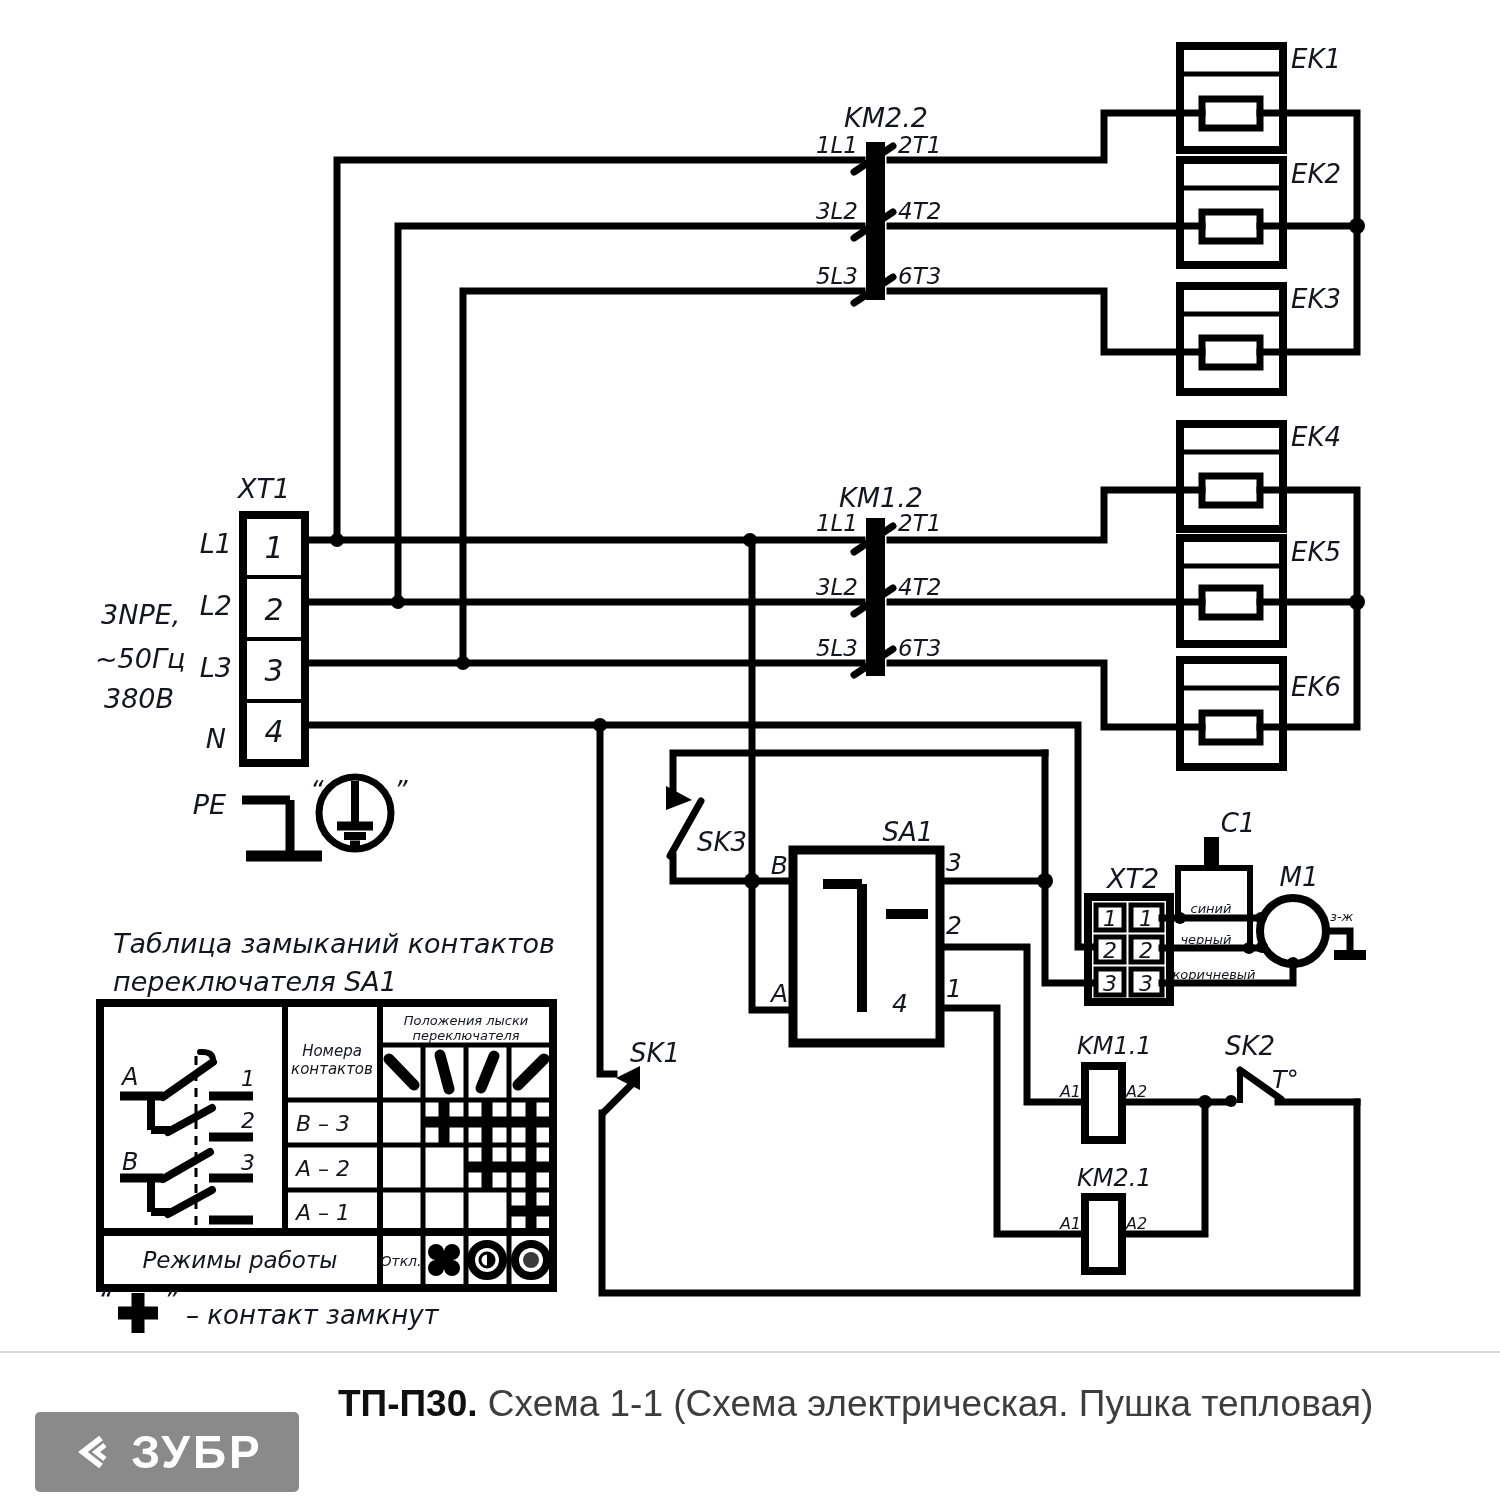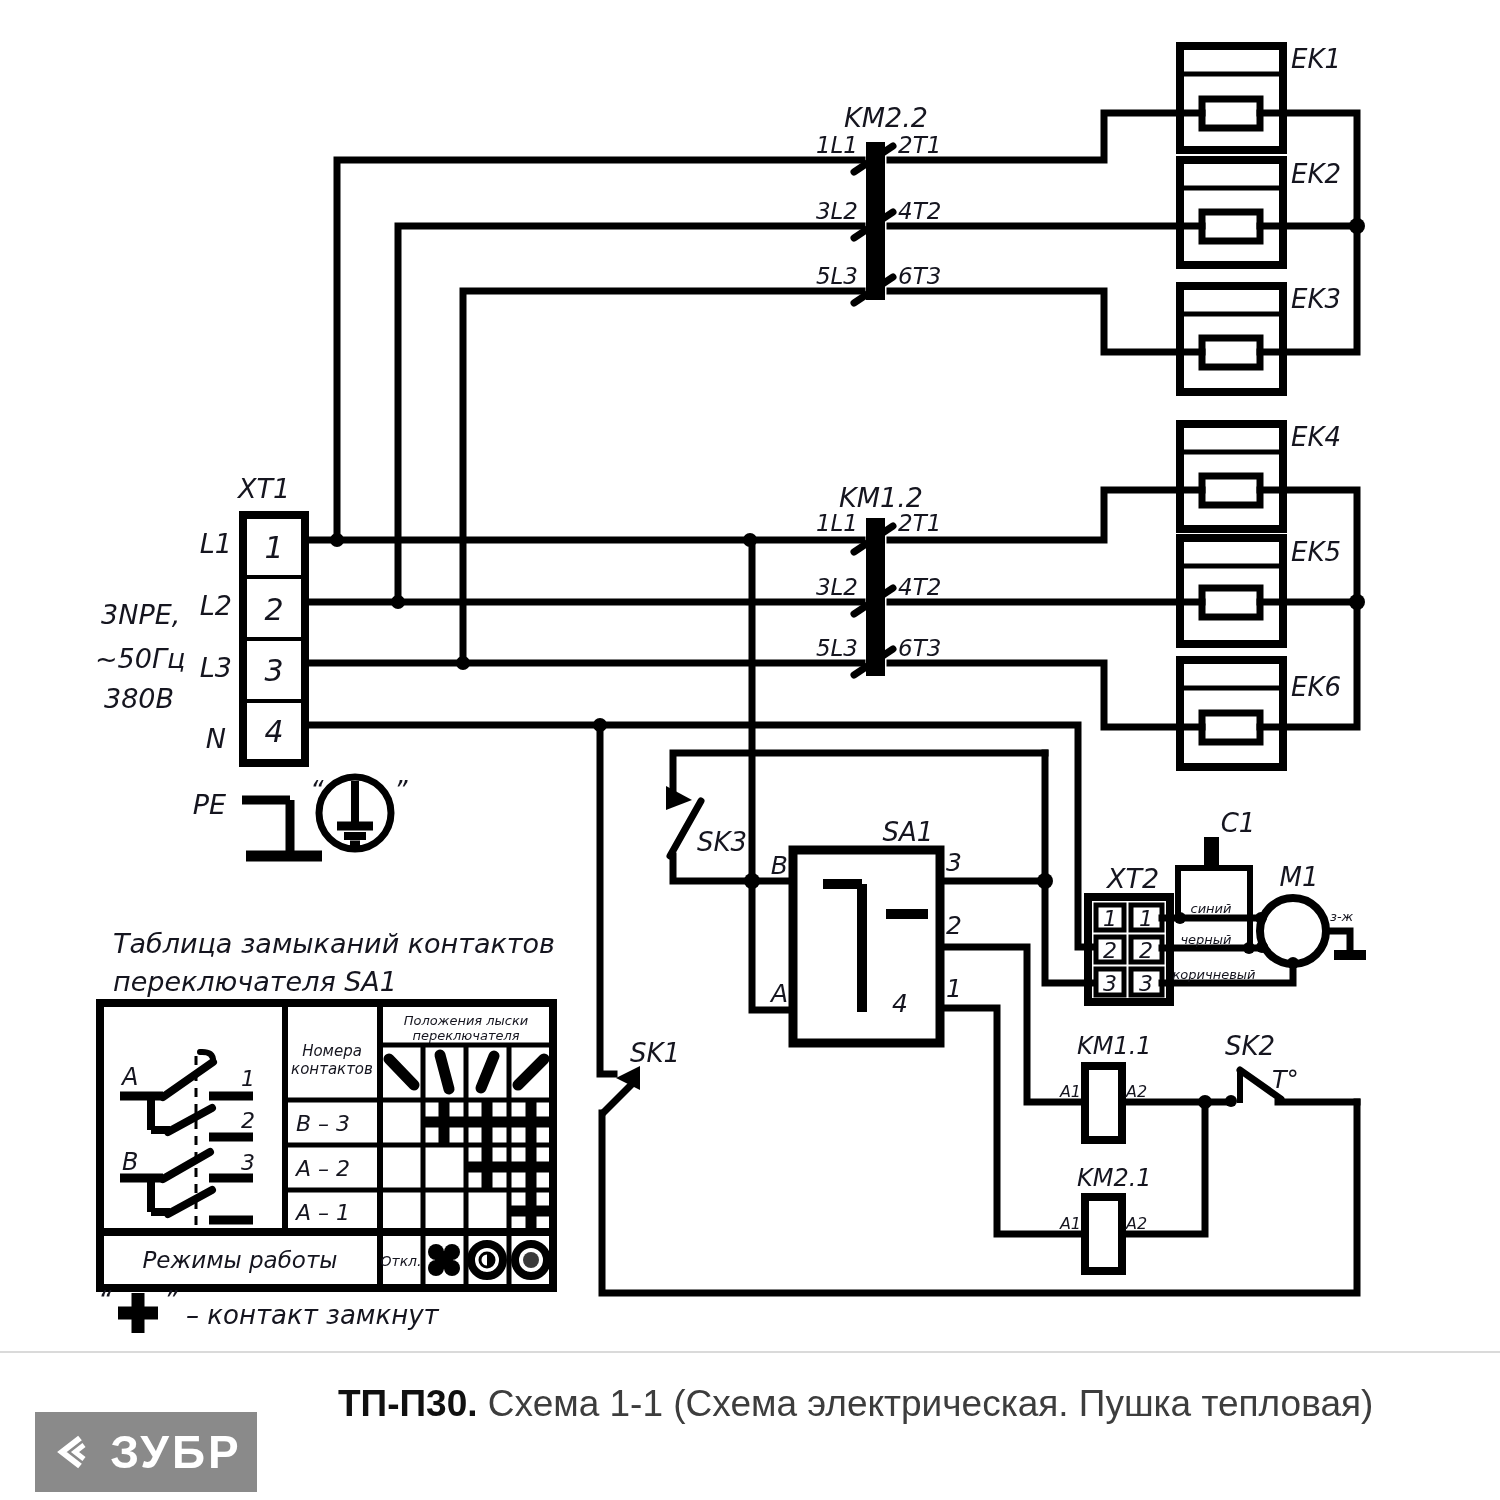--- a/index.html
+++ b/index.html
@@ -1,22 +1,22 @@
 <!DOCTYPE html>
 <html><head>
 <meta charset="utf-8">
 <style>
   html,body{margin:0;padding:0;background:#fff;}
   #stage{position:relative;width:1500px;height:1500px;background:#ffffff;overflow:hidden;
          font-family:"DejaVu Sans",sans-serif;}
   #schematic-svg{position:absolute;left:0;top:0;}
   text{fill:#15151f;font-style:italic;font-family:"DejaVu Sans",sans-serif;}
   .sep{position:absolute;left:0;top:1351px;width:1500px;height:2px;background:#dadada;}
-  .badge{position:absolute;left:35px;top:1412px;width:222px;height:80px;background:#8a8a8a;
-         border-radius:0;display:flex;align-items:center;justify-content:center;gap:16px;}
+  .badge{position:absolute;left:35px;top:1412px;width:264px;height:80px;background:#8a8a8a;
+         border-radius:5px;display:flex;align-items:center;justify-content:center;gap:16px;}
   .badge .brand{color:#fff;font-weight:bold;font-size:46px;letter-spacing:3px;
          font-family:"Liberation Sans",sans-serif;font-style:normal;}
   .caption{position:absolute;left:338px;top:1383px;font-family:"Liberation Sans",sans-serif;
          font-size:37px;white-space:nowrap;}
   .caption .model{font-weight:bold;color:#101010;}
   .caption .rest{font-weight:400;color:#3d3d3d;}
 </style>
 </head>
 <body>
 

